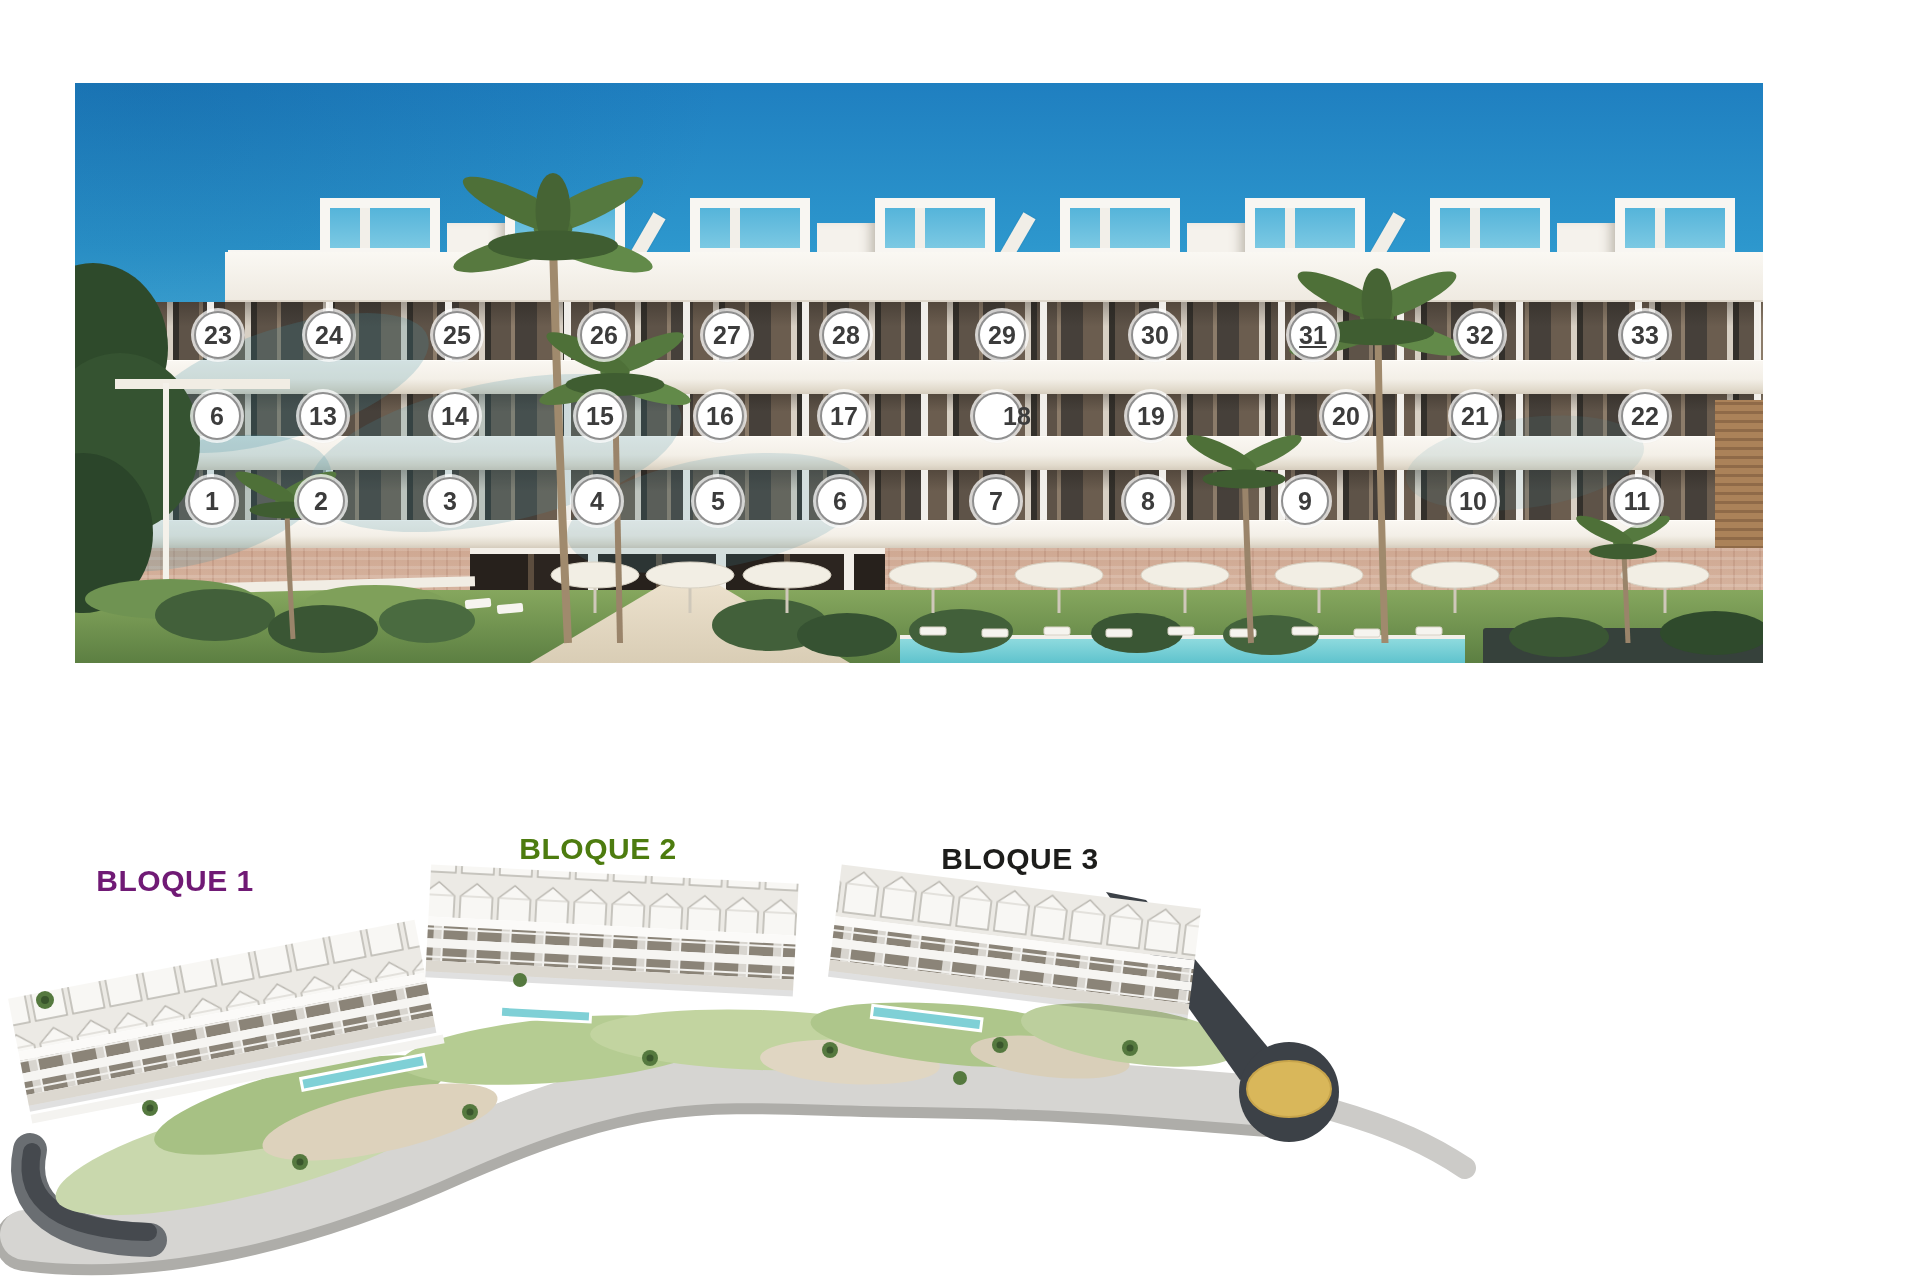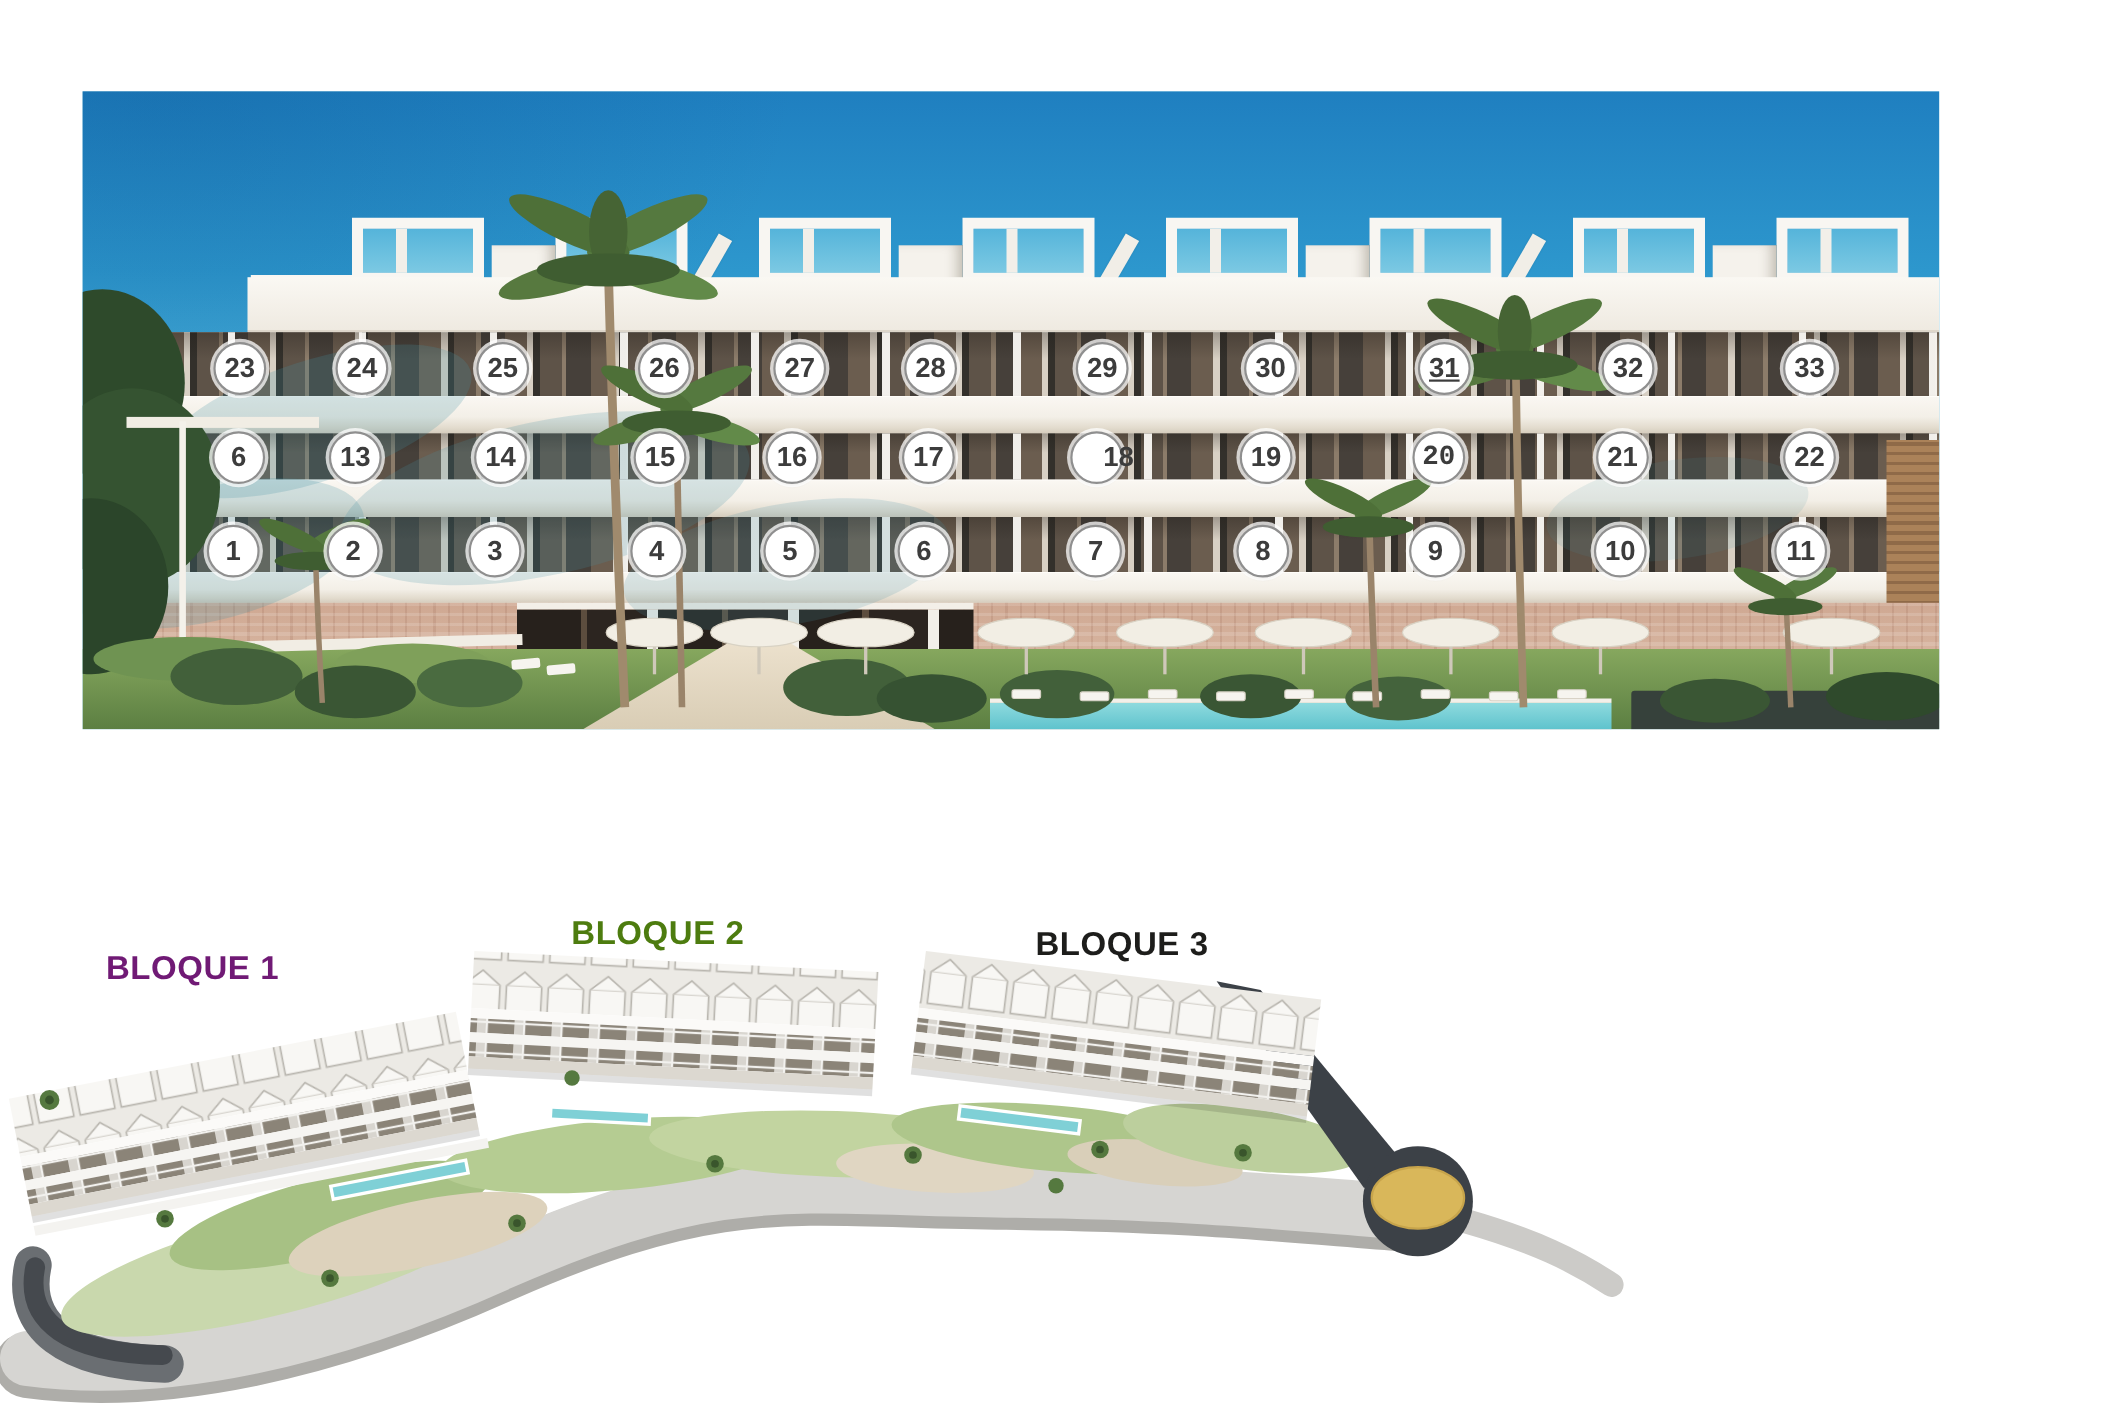--- a/index.html
+++ b/index.html
@@ -266,21 +266,21 @@
         <div class="badge" style="left: 1381px; top: 228px;">32</div>
         <div class="badge" style="left: 1546px; top: 228px;">33</div>
         <div class="badge" style="left: 118px; top: 309px;">6</div>
         <div class="badge" style="left: 224px; top: 309px;">13</div>
         <div class="badge" style="left: 356px; top: 309px;">14</div>
         <div class="badge" style="left: 501px; top: 309px;">15</div>
         <div class="badge" style="left: 621px; top: 309px;">16</div>
         <div class="badge" style="left: 745px; top: 309px; text-align: center;">17</div>
         <div class="badge" style="left: 898px; top: 309px; padding-left: 28px;">18</div>
         <div class="badge" style="left: 1052px; top: 309px;">19</div>
-        <div class="badge" style="left: 1209px; top: 309px; font-family: Liberation Mono, monospace;">20</div>
+        <div class="badge" style="left: 1247px; top: 309px;">20</div>
         <div class="badge" style="left: 1376px; top: 309px;">21</div>
         <div class="badge" style="left: 1546px; top: 309px;">22</div>
         <div class="badge" style="left: 113px; top: 394px;">1</div>
         <div class="badge" style="left: 222px; top: 394px;">2</div>
         <div class="badge" style="left: 351px; top: 394px;">3</div>
         <div class="badge" style="left: 498px; top: 394px;">4</div>
         <div class="badge" style="left: 619px; top: 394px;">5</div>
         <div class="badge" style="left: 741px; top: 394px;">6</div>
         <div class="badge" style="left: 897px; top: 394px;">7</div>
         <div class="badge" style="left: 1049px; top: 394px;">8</div>

